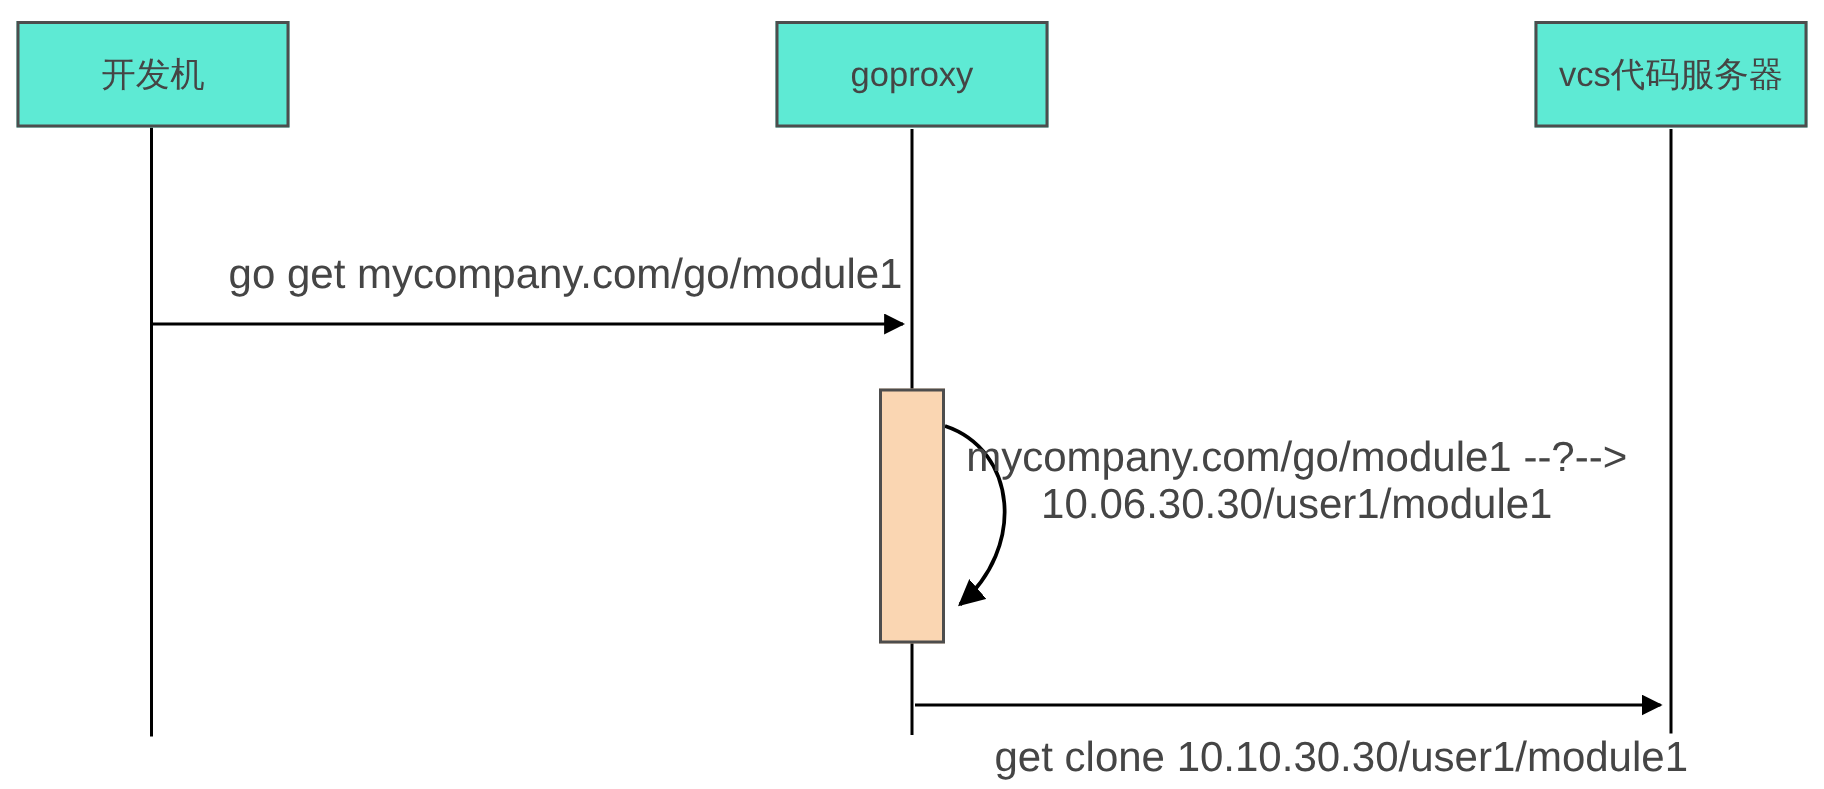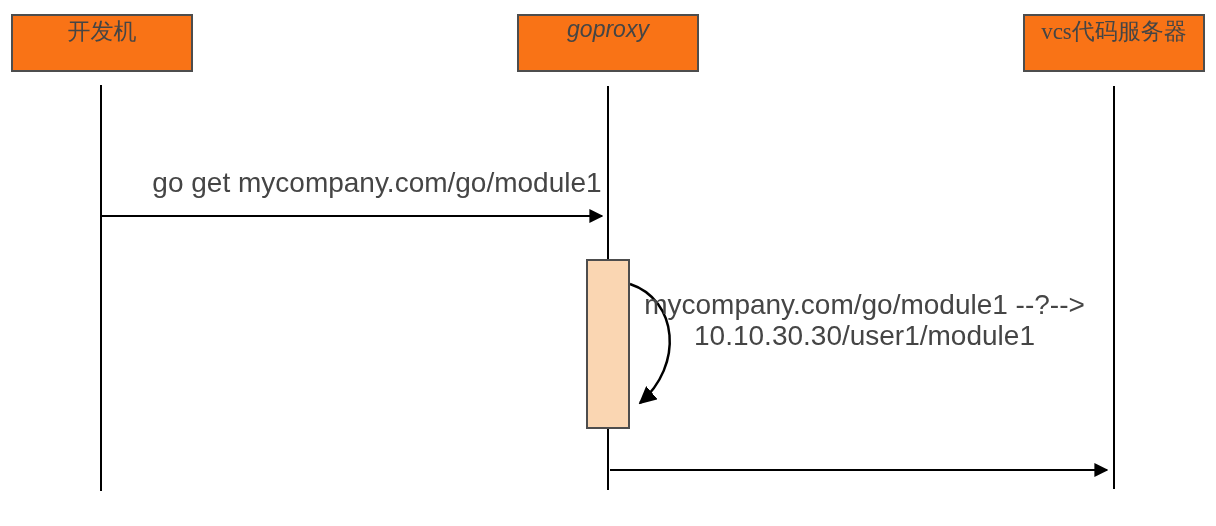--- a/index.html
+++ b/index.html
@@ -13,34 +13,34 @@
     width: 1216px;
     height: 526px;
     background: #ffffff;
     overflow: hidden;
     color: #454545;
   }
   .actor-box {
     position: absolute;
     top: 14px;
     width: 182px;
-    height: 58px;
-    background: #f97316;
+    height: 71px;
+    background: #5eead4;
     border: 2px solid #4d4d4d;
     box-sizing: border-box;
     display: flex;
-    align-items: flex-start;
+    align-items: center;
     justify-content: center;
     font-size: 23px;
     color: #454545;
     z-index: 3;
   }
   #actor-dev     { left: 11px;   }
-  #actor-goproxy { left: 517px; font-style: italic;  }
-  #actor-vcs     { left: 1023px; font-family: Liberation Serif, serif; }
+  #actor-goproxy { left: 517px;  }
+  #actor-vcs     { left: 1023px; }
 
   .svg-layer {
     position: absolute;
     left: 0; top: 0;
     width: 1216px;
     height: 526px;
     z-index: 1;
   }
   .activation-bar {
     position: absolute;
@@ -98,17 +98,18 @@
   <div class="actor-box" id="actor-vcs">
     <span>vcs代码服务器</span>
   </div>
 
   <div class="activation-bar"></div>
 
   <div class="msg-label" id="msg1-label">go get mycompany.com/go/module1</div>
 
   <div class="msg-label" id="msg2-label">
     <div>mycompany.com/go/module1 --?--&gt;</div>
-    <div>10.10.30.30/user1/module1</div>
+    <div>10.06.30.30/user1/module1</div>
   </div>
 
+  <div class="msg-label" id="msg3-label">get clone 10.10.30.30/user1/module1</div>
 
 </div>
 
 </body></html>

